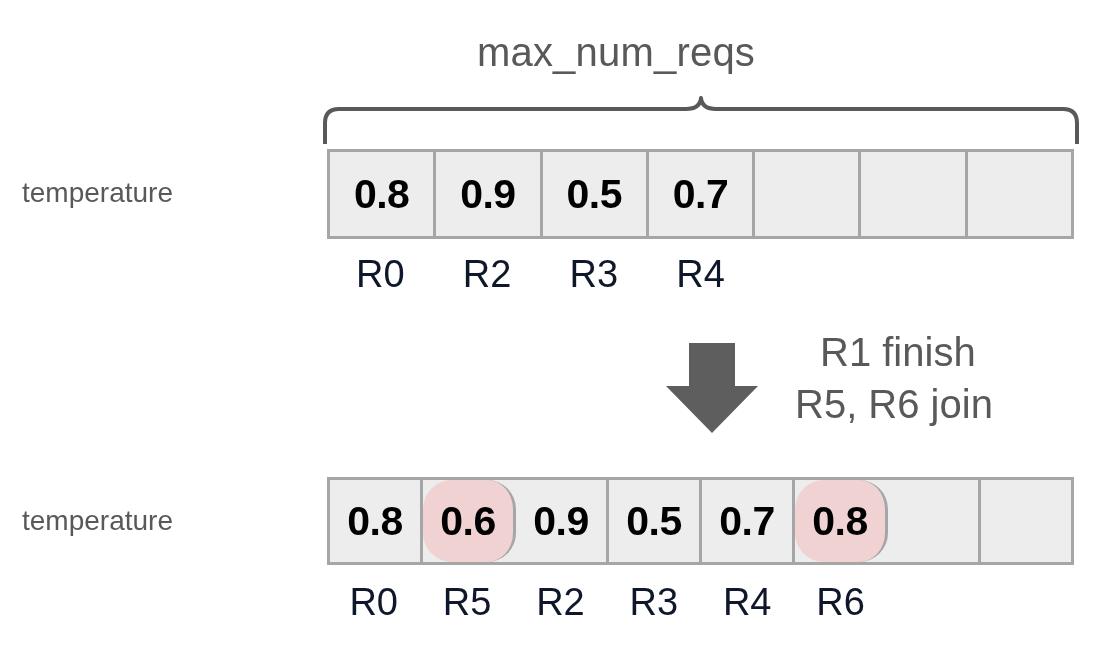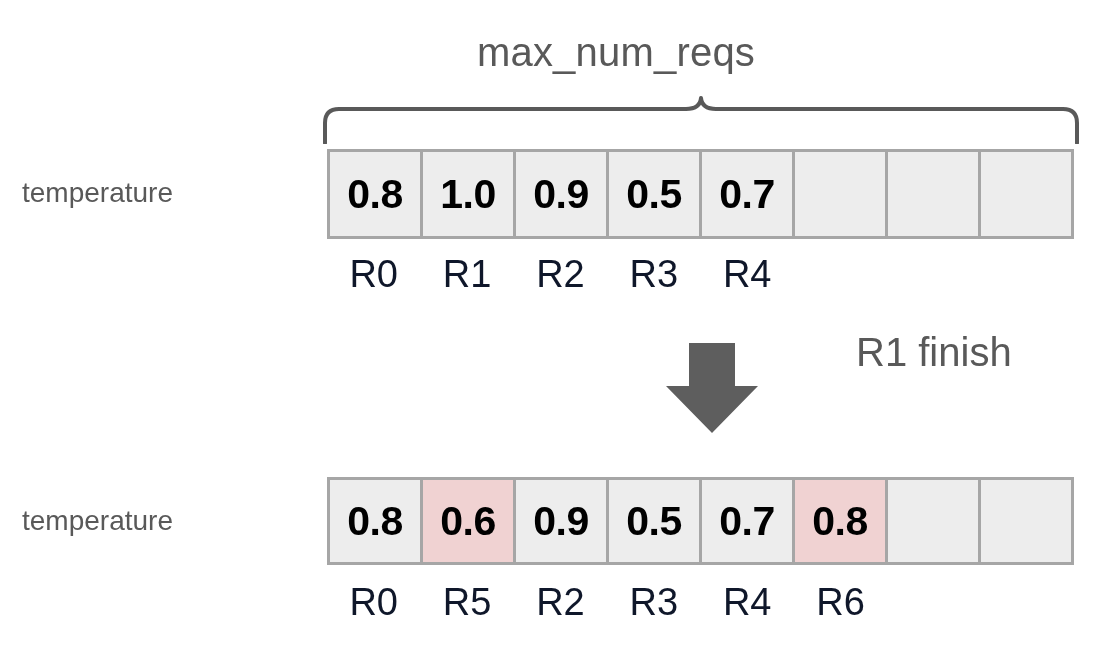--- a/index.html
+++ b/index.html
@@ -78,21 +78,21 @@
     background: #ededed;
     display: flex;
     align-items: center;
     justify-content: center;
     font-size: 41px;
     line-height: 41px;
     color: #000000;
     letter-spacing: -0.5px;
   }
   .cell:last-child { border-right: none; }
-  .cell.highlight { background: #f0d2d2; }
+  .cell.highlight { background: #f0d2d2; border-radius: 29px; }
   .cell.empty { color: transparent; }
 
   
   .ticks {
     position: absolute;
     left: 327px;
     display: flex;
     width: 747px;
   }
   .ticks.top    { top: 252px; }
@@ -112,21 +112,21 @@
     position: absolute;
     left: 663px;
     top: 341px;
     width: 98px;
     height: 94px;
   }
 
   
   .note {
     position: absolute;
-    left: 856px;
+    left: 820px;
     top: 326px;
     font-size: 40px;
     line-height: 52px;
     color: #595959;
     white-space: nowrap;
     text-align: left;
   }
   .note .line { display: block; }
   .note .line.l2 { margin-left: -25px; }
 </style>
@@ -148,46 +148,45 @@
              Q 384 13 398 13
              L 745 13
              Q 759 13 759 27
              L 759 47" fill="none" stroke="#595959" stroke-width="4" stroke-linecap="round" stroke-linejoin="round"></path>
   </svg>
 
   <div class="row-label top">temperature</div>
 
   <div class="table top">
     <div class="cell">0.8</div>
-    <div class="cell">1.0</div>
     <div class="cell">0.9</div>
     <div class="cell">0.5</div>
     <div class="cell">0.7</div>
     <div class="cell empty"></div>
     <div class="cell empty"></div>
     <div class="cell empty"></div>
   </div>
 
   <div class="ticks top">
     <div class="tick">R0</div>
-    <div class="tick">R1</div>
     <div class="tick">R2</div>
     <div class="tick">R3</div>
     <div class="tick">R4</div>
     <div class="tick blank"></div>
     <div class="tick blank"></div>
     <div class="tick blank"></div>
   </div>
 
   <svg class="arrow-svg" viewBox="0 0 98 94" preserveAspectRatio="none" aria-hidden="true">
     <polygon points="26,2 72,2 72,45 95,45 49,92 3,45 26,45" fill="#5e5e5e"></polygon>
   </svg>
 
   <div class="note">
     <span class="line l1">R1 finish</span>
+    <span class="line l2">R5, R6 join</span>
   </div>
 
   <div class="row-label bottom">temperature</div>
 
   <div class="table bottom">
     <div class="cell">0.8</div>
     <div class="cell highlight">0.6</div>
     <div class="cell">0.9</div>
     <div class="cell">0.5</div>
     <div class="cell">0.7</div>

